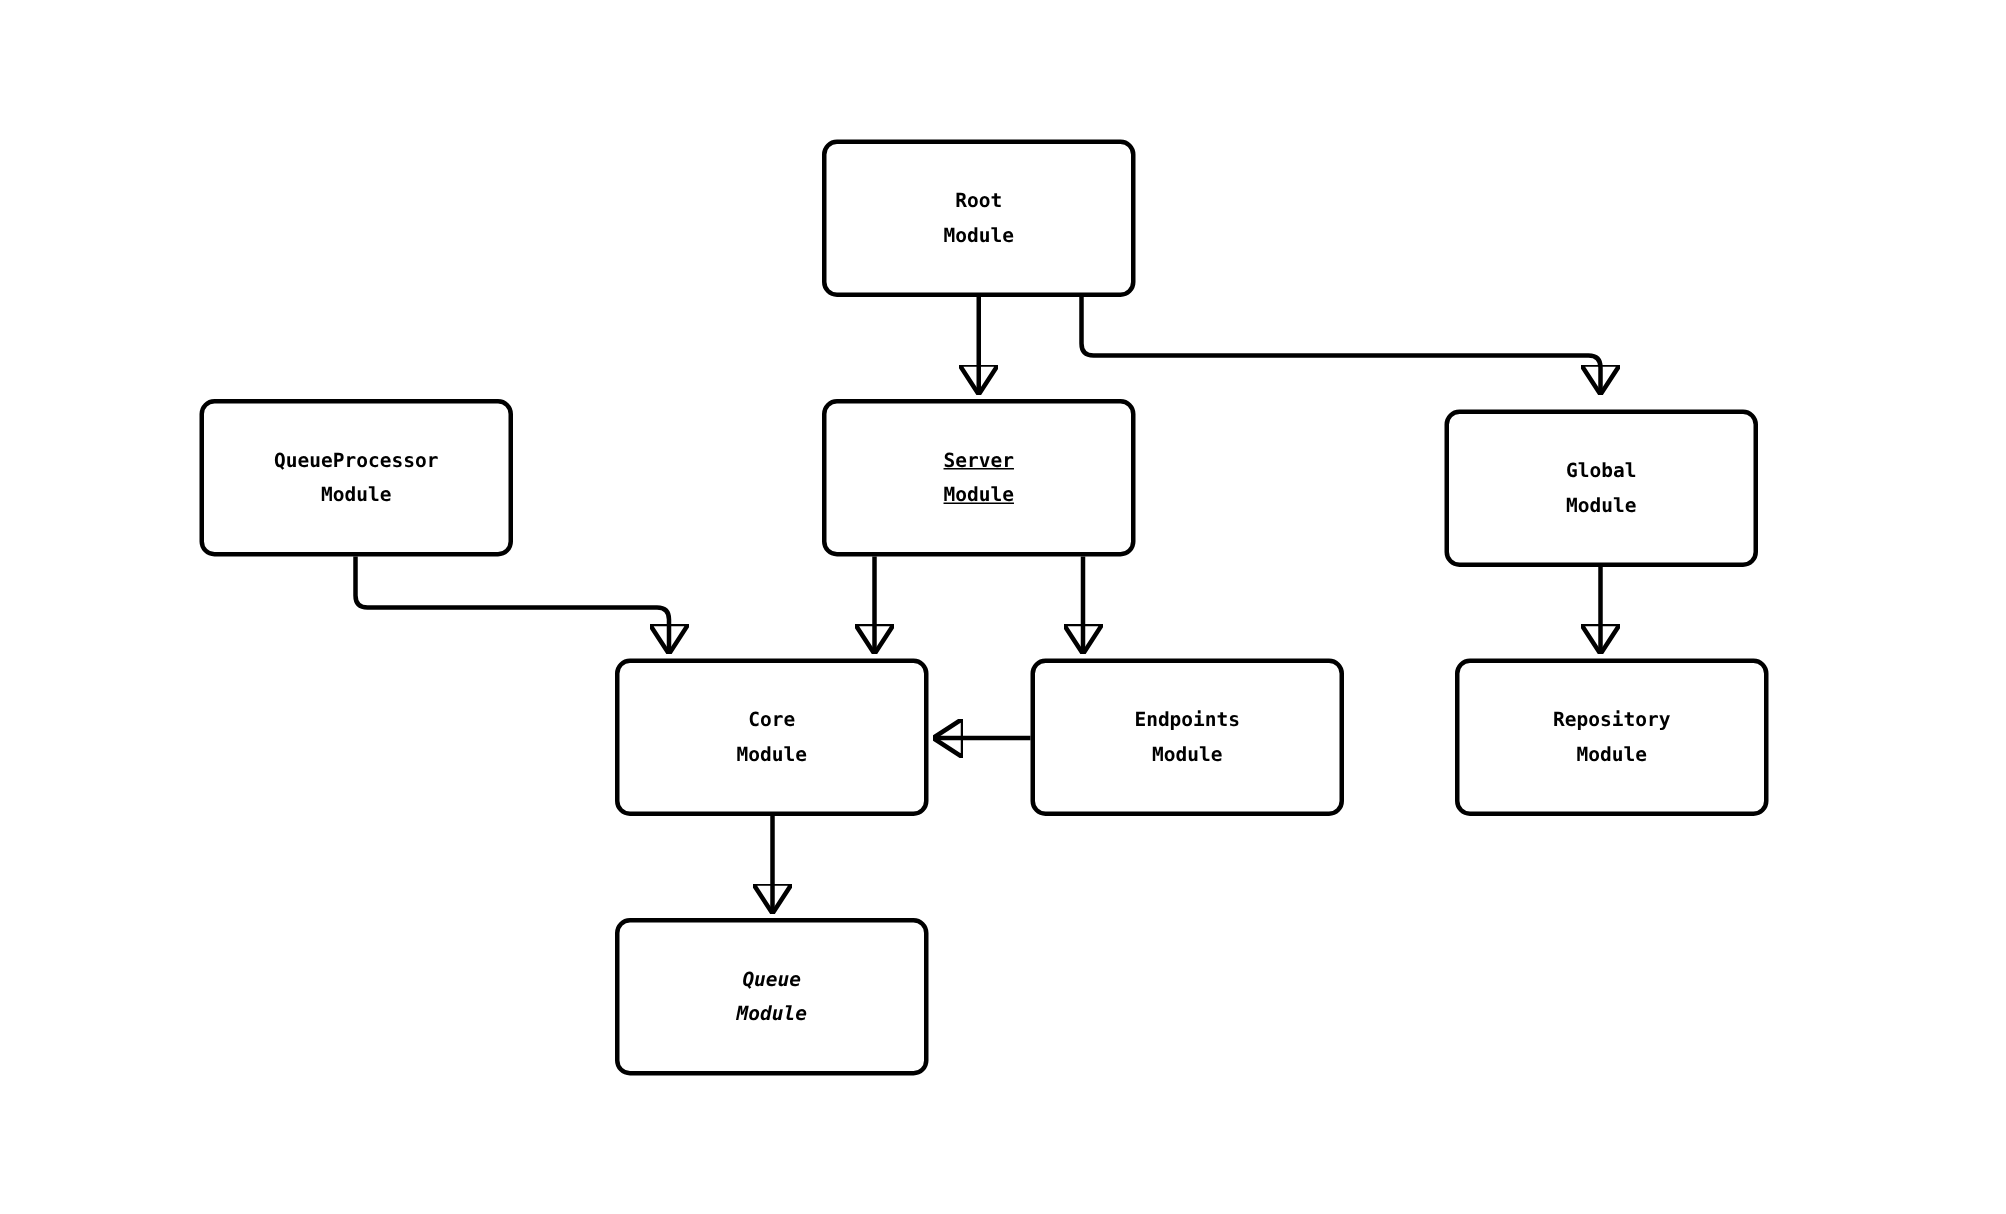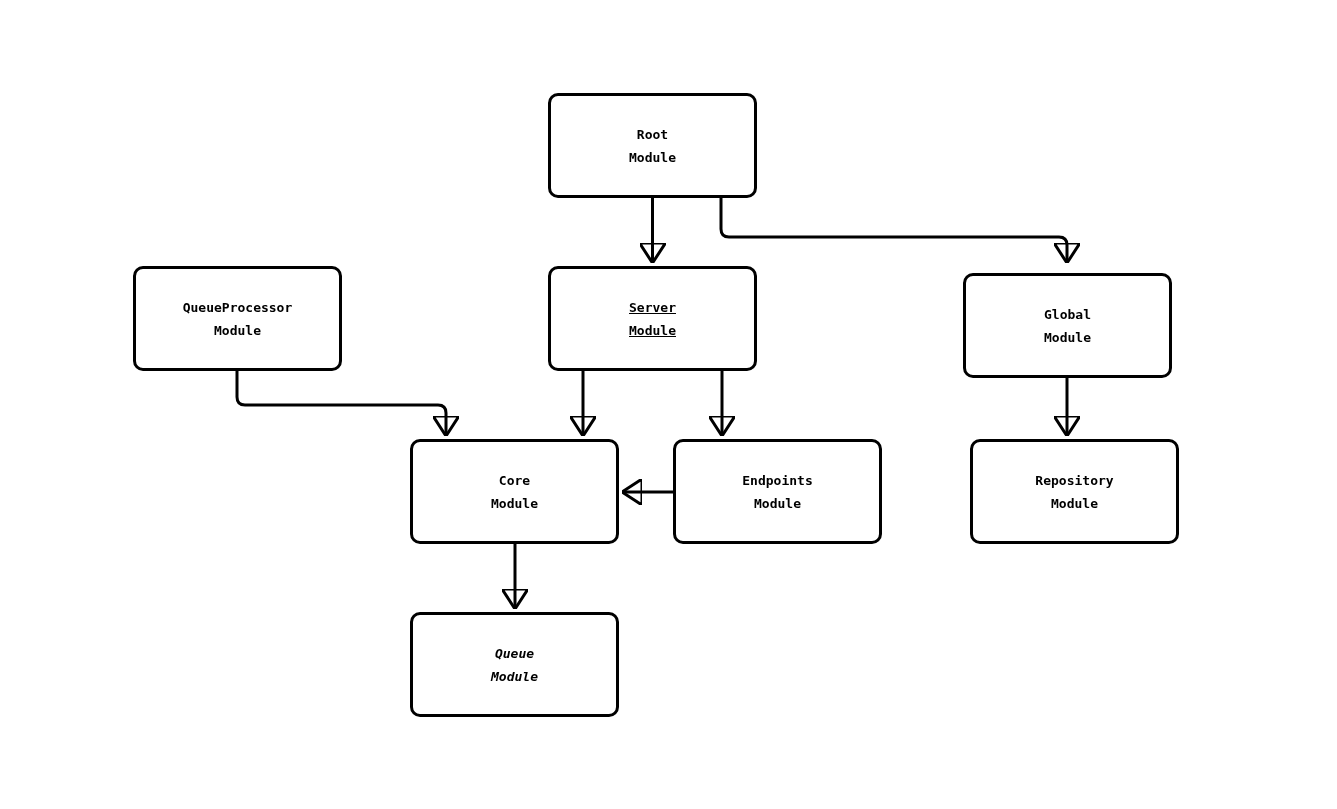--- a/index.html
+++ b/index.html
@@ -46,21 +46,21 @@
     line-height: 23px;
     color: #000000;
     white-space: pre-line;
   }
   
   .pos-root          { left: 548px; top: 93px;  }
   .pos-queueproc     { left: 133px; top: 266px; }
   .pos-server        { left: 548px; top: 266px; text-decoration: underline; }
   .pos-global        { left: 963px; top: 273px; }
   .pos-core          { left: 410px; top: 439px; }
-  .pos-endpoints     { left: 673px; top: 439px; }
+  .pos-endpoints     { left: 687px; top: 439px; }
   .pos-repository    { left: 970px; top: 439px; }
   .pos-queue         { left: 410px; top: 612px; font-style: italic; }
 </style>
 </head>
 <body>
 
 <div class="canvas">
 
   <svg class="edges" viewBox="0 0 1337 809" xmlns="http://www.w3.org/2000/svg">
     <defs>

